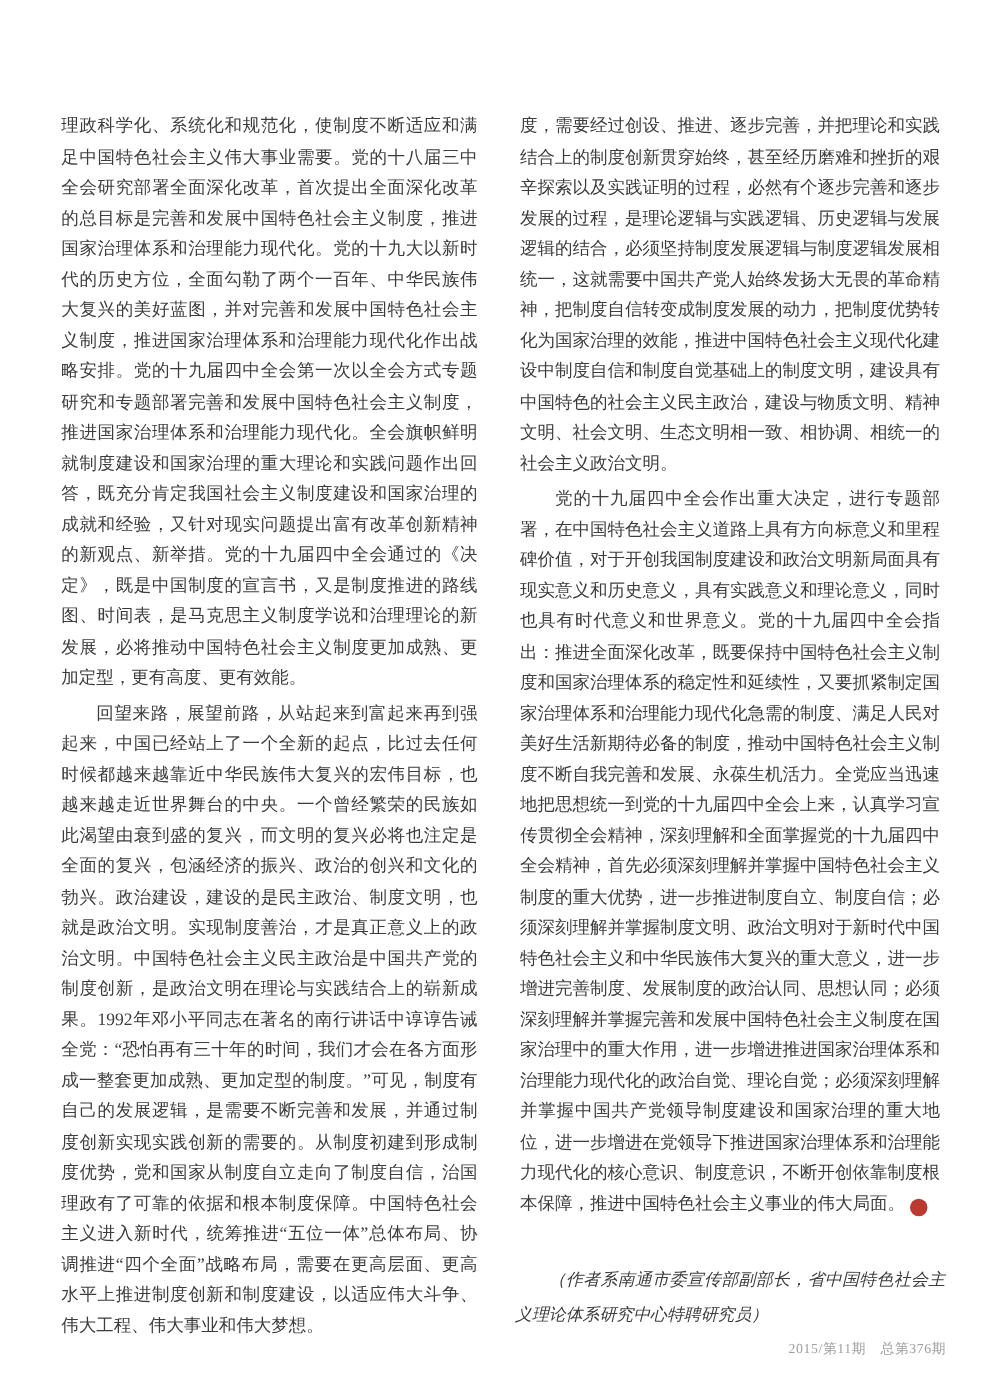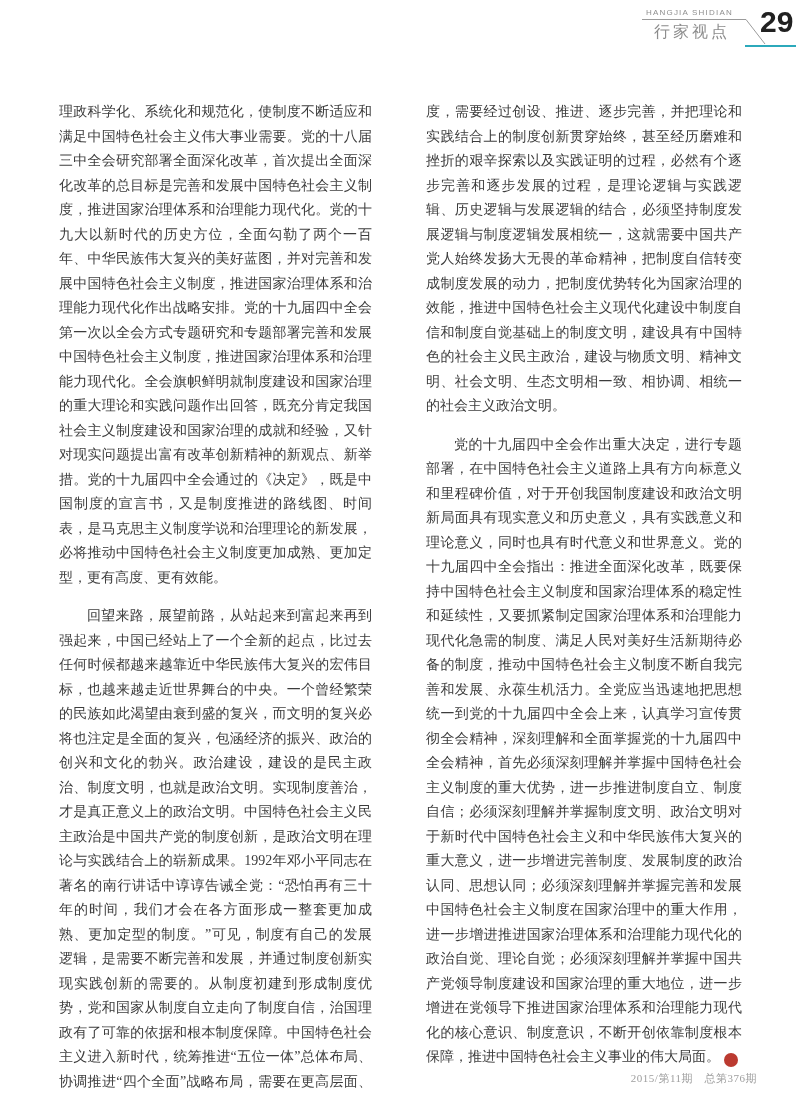--- a/index.html
+++ b/index.html
@@ -33,21 +33,21 @@
   .teal-bar { position: absolute; top: 45px; left: 147px; width: 51px; height: 2px; }
 
   
   .col {
     position: absolute; top: 86px;
     text-align: justify;
     font-size: 14px; line-height: 24.5px;
   }
   .col-left  { left: 45px;  width: 341px; }
   .col-right { left: 412px; width: 344px; }
-  p.para { margin: 14px; padding: 0; }
+  p.para { margin: 4px; padding: 0; }
   .indent { text-indent: 2em; }
 
   .seal {
     display: inline-block;
     width: 14px; height: 14px;
     border-radius: 50%;
     background: #bb3a30;
     color: #ffffff;
     font-size: 9px; line-height: 14px; text-align: center;
     vertical-align: -2px; margin-left: 4px;
@@ -67,30 +67,20 @@
   .issue-footer {
     position: absolute; right: 41px; bottom: 12px;
     font-size: 11px; color: #9e9e9e; letter-spacing: 0.5px;
   }
 </style>
 </head>
 <body>
 
 <div class="page">
 
-  <div class="masthead">
-    <div class="pinyin">HANGJIA SHIDIAN</div>
-    <svg class="rules" width="200" height="62" viewBox="0 0 200 62">
-      <line x1="44" y1="19.5" x2="148" y2="19.5" stroke="#9b9b9b" stroke-width="1"></line>
-      <line x1="148" y1="19.5" x2="167" y2="44" stroke="#9b9b9b" stroke-width="1"></line>
-    </svg>
-    <div class="cn-title">行家视点</div>
-    <div class="pagenum">29</div>
-    <div class="teal-bar" style="background:#2ca9bb;"></div>
-  </div>
 
   <div class="col col-left">
     <p class="para">理政科学化、系统化和规范化，使制度不断适应和满足中国特色社会主义伟大事业需要。党的十八届三中全会研究部署全面深化改革，首次提出全面深化改革的总目标是完善和发展中国特色社会主义制度，推进国家治理体系和治理能力现代化。党的十九大以新时代的历史方位，全面勾勒了两个一百年、中华民族伟大复兴的美好蓝图，并对完善和发展中国特色社会主义制度，推进国家治理体系和治理能力现代化作出战略安排。党的十九届四中全会第一次以全会方式专题研究和专题部署完善和发展中国特色社会主义制度，推进国家治理体系和治理能力现代化。全会旗帜鲜明就制度建设和国家治理的重大理论和实践问题作出回答，既充分肯定我国社会主义制度建设和国家治理的成就和经验，又针对现实问题提出富有改革创新精神的新观点、新举措。党的十九届四中全会通过的《决定》，既是中国制度的宣言书，又是制度推进的路线图、时间表，是马克思主义制度学说和治理理论的新发展，必将推动中国特色社会主义制度更加成熟、更加定型，更有高度、更有效能。</p>
     <p class="para indent">回望来路，展望前路，从站起来到富起来再到强起来，中国已经站上了一个全新的起点，比过去任何时候都越来越靠近中华民族伟大复兴的宏伟目标，也越来越走近世界舞台的中央。一个曾经繁荣的民族如此渴望由衰到盛的复兴，而文明的复兴必将也注定是全面的复兴，包涵经济的振兴、政治的创兴和文化的勃兴。政治建设，建设的是民主政治、制度文明，也就是政治文明。实现制度善治，才是真正意义上的政治文明。中国特色社会主义民主政治是中国共产党的制度创新，是政治文明在理论与实践结合上的崭新成果。1992年邓小平同志在著名的南行讲话中谆谆告诫全党：“恐怕再有三十年的时间，我们才会在各方面形成一整套更加成熟、更加定型的制度。”可见，制度有自己的发展逻辑，是需要不断完善和发展，并通过制度创新实现实践创新的需要的。从制度初建到形成制度优势，党和国家从制度自立走向了制度自信，治国理政有了可靠的依据和根本制度保障。中国特色社会主义进入新时代，统筹推进“五位一体”总体布局、协调推进“四个全面”战略布局，需要在更高层面、更高水平上推进制度创新和制度建设，以适应伟大斗争、伟大工程、伟大事业和伟大梦想。</p>
   </div>
 
   <div class="col col-right">
     <p class="para">度，需要经过创设、推进、逐步完善，并把理论和实践结合上的制度创新贯穿始终，甚至经历磨难和挫折的艰辛探索以及实践证明的过程，必然有个逐步完善和逐步发展的过程，是理论逻辑与实践逻辑、历史逻辑与发展逻辑的结合，必须坚持制度发展逻辑与制度逻辑发展相统一，这就需要中国共产党人始终发扬大无畏的革命精神，把制度自信转变成制度发展的动力，把制度优势转化为国家治理的效能，推进中国特色社会主义现代化建设中制度自信和制度自觉基础上的制度文明，建设具有中国特色的社会主义民主政治，建设与物质文明、精神文明、社会文明、生态文明相一致、相协调、相统一的社会主义政治文明。</p>
     <p class="para indent"><span>党的十九届四中全会作出重大决定，进行专题部署，在中国特色社会主义道路上具有方向标意义和里程碑价值，对于开创我国制度建设和政治文明新局面具有现实意义和历史意义，具有实践意义和理论意义，同时也具有时代意义和世界意义。党的十九届四中全会指出：推进全面深化改革，既要保持中国特色社会主义制度和国家治理体系的稳定性和延续性，又要抓紧制定国家治理体系和治理能力现代化急需的制度、满足人民对美好生活新期待必备的制度，推动中国特色社会主义制度不断自我完善和发展、永葆生机活力。全党应当迅速地把思想统一到党的十九届四中全会上来，认真学习宣传贯彻全会精神，深刻理解和全面掌握党的十九届四中全会精神，首先必须深刻理解并掌握中国特色社会主义制度的重大优势，进一步推进制度自立、制度自信；必须深刻理解并掌握制度文明、政治文明对于新时代中国特色社会主义和中华民族伟大复兴的重大意义，进一步增进完善制度、发展制度的政治认同、思想认同；必须深刻理解并掌握完善和发展中国特色社会主义制度在国家治理中的重大作用，进一步增进推进国家治理体系和治理能力现代化的政治自觉、理论自觉；必须深刻理解并掌握中国共产党领导制度建设和国家治理的重大地位，进一步增进在党领导下推进国家治理体系和治理能力现代化的核心意识、制度意识，不断开创依靠制度根本保障，推进中国特色社会主义事业的伟大局面。</span><span class="seal">❋</span></p>
     <p class="author-note">（作者系南通市委宣传部副部长，省中国特色社会主义理论体系研究中心特聘研究员）</p>

